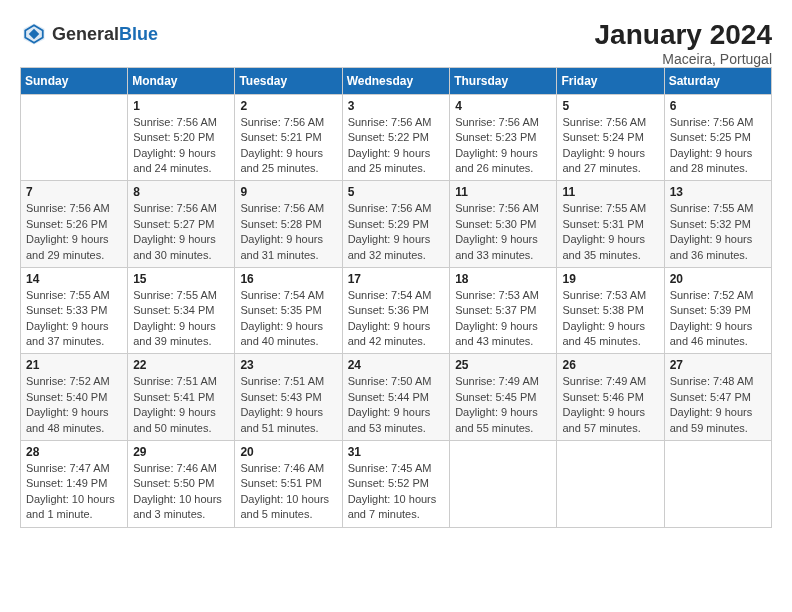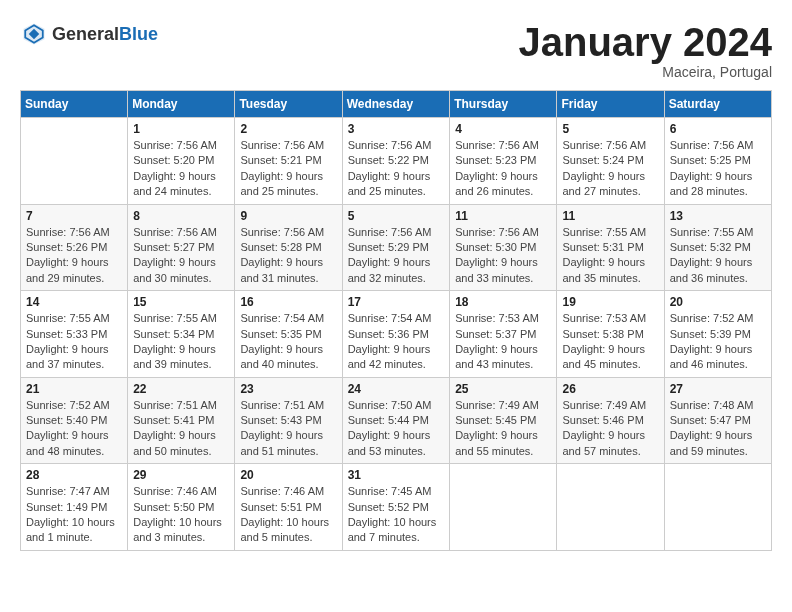--- a/index.html
+++ b/index.html
@@ -7,36 +7,35 @@
       font-family: Arial, sans-serif;
       background: #fff;
       width: 792px;
       min-height: 612px;
       padding: 20px;
     }
     .header {
       display: flex;
       justify-content: space-between;
       align-items: flex-start;
-      margin-bottom: 10px;
     }
     .logo {
       display: flex;
       align-items: center;
       gap: 4px;
     }
     .logo-icon {
       width: 28px;
       height: 28px;
     }
     .title-area {
       text-align: right;
     }
     .month-title {
-      font-size: 40px;
+      font-size: 28px;
       font-weight: bold;
       color: #222;
       line-height: 1.1;
     }
     .location {
       font-size: 14px;
       color: #555;
     }
     .calendar {
       width: 100%;

